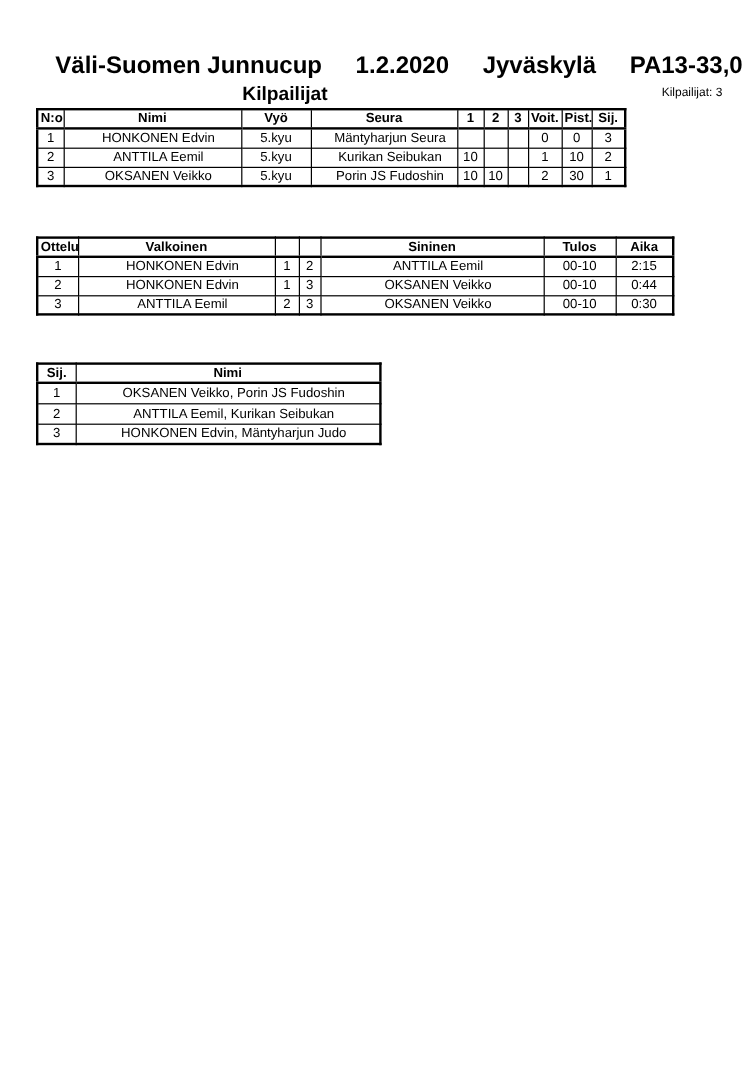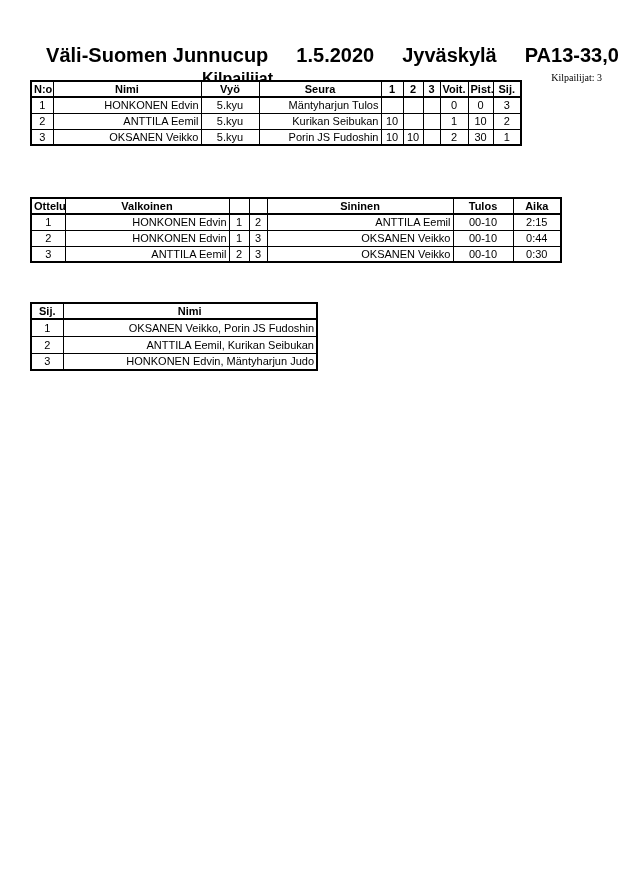--- a/index.html
+++ b/index.html
@@ -4,49 +4,49 @@
 <style>
   * { margin:0; padding:0; box-sizing:border-box; }
   html, body { background:#ffffff; }
   body { font-family:"Liberation Sans", sans-serif; color:#000; }
   .page { position:relative; width:630px; height:891px; background:#ffffff; overflow:hidden; }
 
   .title { position:absolute; top:44px; left:0; width:630px;
            display:flex; justify-content:center; align-items:baseline; gap:28px;
            font-size:20px; font-weight:bold; white-space:nowrap;padding-left:35px; }
 
-  .count { position:absolute; top:72px; right:28px; font-size:10px;font-family:Liberation Serif, serif; }
+  .count { position:absolute; top:72px; right:28px; font-size:10px; }
 
   .h { position:absolute; font-weight:bold; font-size:16px; text-align:center; }
   .sec1-h { top:70px;  left:30px; width:415px; }
   .sec2-h { top:176px; left:30px; width:530px; }
   .sec3-h { top:282px; left:30px; width:286px; }
 
   table { position:absolute; left:30px; border:2px solid #000;
           border-collapse:collapse; table-layout:fixed;
           font-size:11px; background:#fff; }
-  .t1 { top:80px;  width:490px; }
+  .t1 { top:90px;  width:490px; }
   .t2 { top:197px; width:530px;border-radius:12px; }
   .t3 { top:302px; width:286px; }
 
   th, td { border:1px solid #000; height:16px; padding:0 2px;
            white-space:nowrap; overflow:hidden; font-size:11px; }
   th { font-weight:bold; border-bottom:2px solid #000; text-align:center; }
   .t3 td { height:17px; }
-  .l { text-align:right; padding-left:12px; }
+  .l { text-align:center; padding-left:12px; }
   .c { text-align:center; }
 </style>
 </head>
 <body>
 
 <div class="page">
 
   <div class="title">
     <span>Väli-Suomen Junnucup</span>
-    <span>1.5.2020</span>
+    <span>1.2.2020</span>
     <span>Jyväskylä</span>
     <span>PA13-33,0</span>
   </div>
 
   <div class="count">Kilpailijat: 3</div>
 
   <div class="h sec1-h">Kilpailijat</div>
 
   <table class="t1">
     <colgroup>
@@ -73,21 +73,21 @@
         <th>Voit.</th>
         <th>Pist.</th>
         <th>Sij.</th>
       </tr>
     </thead>
     <tbody>
       <tr>
         <td class="c">1</td>
         <td class="l">HONKONEN Edvin</td>
         <td class="c">5.kyu</td>
-        <td class="l">Mäntyharjun Tulos</td>
+        <td class="l">Mäntyharjun Seura</td>
         <td class="c"></td>
         <td class="c"></td>
         <td class="c"></td>
         <td class="c">0</td>
         <td class="c">0</td>
         <td class="c">3</td>
       </tr>
       <tr>
         <td class="c">2</td>
         <td class="l">ANTTILA Eemil</td>

